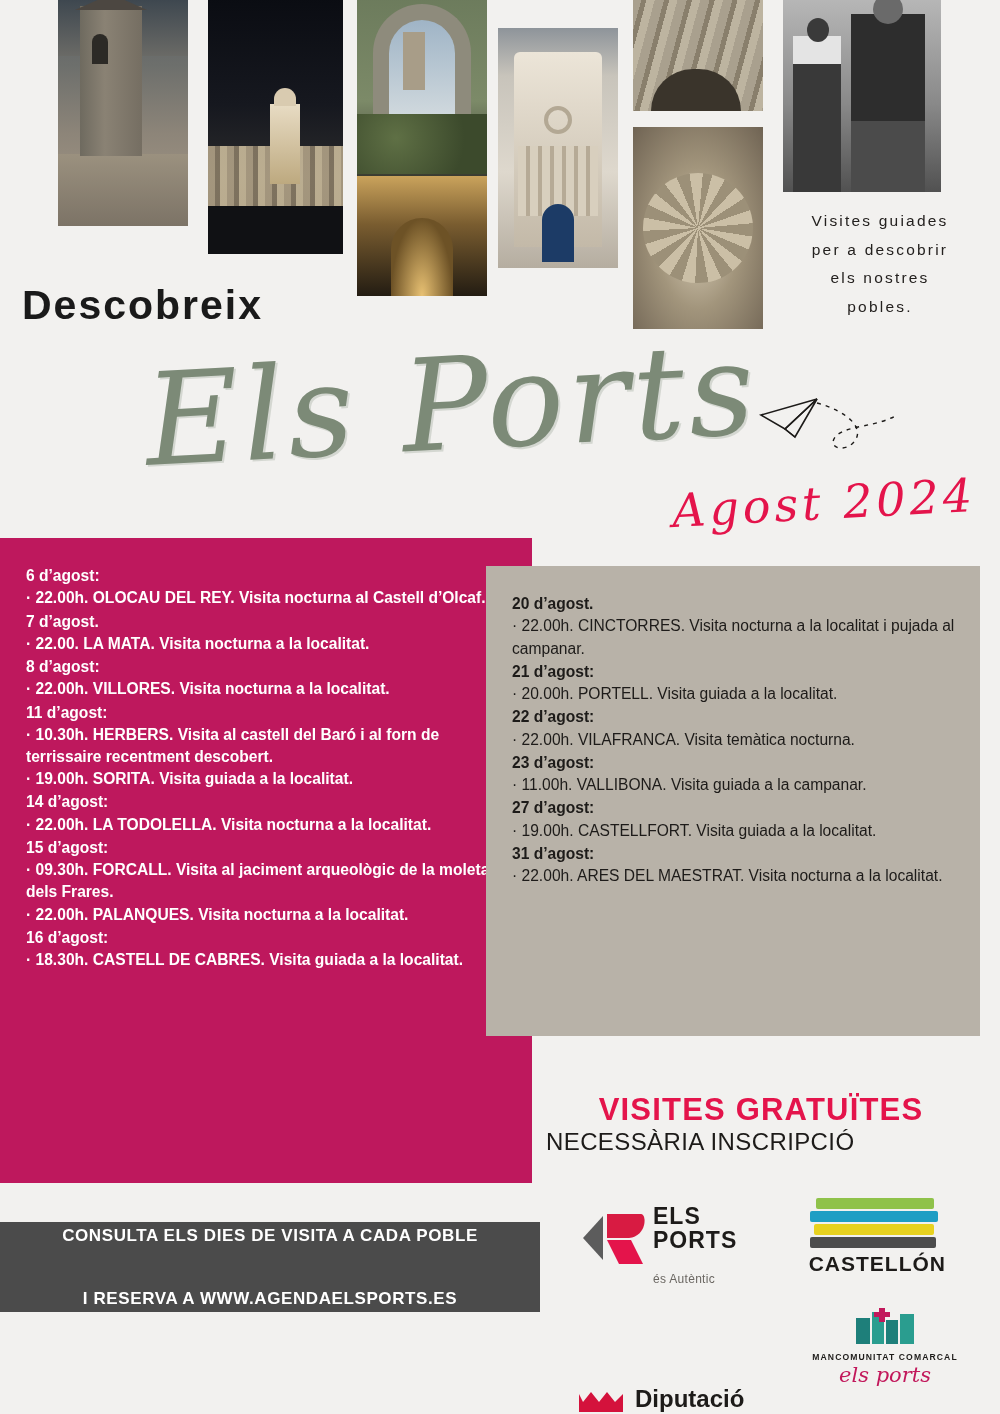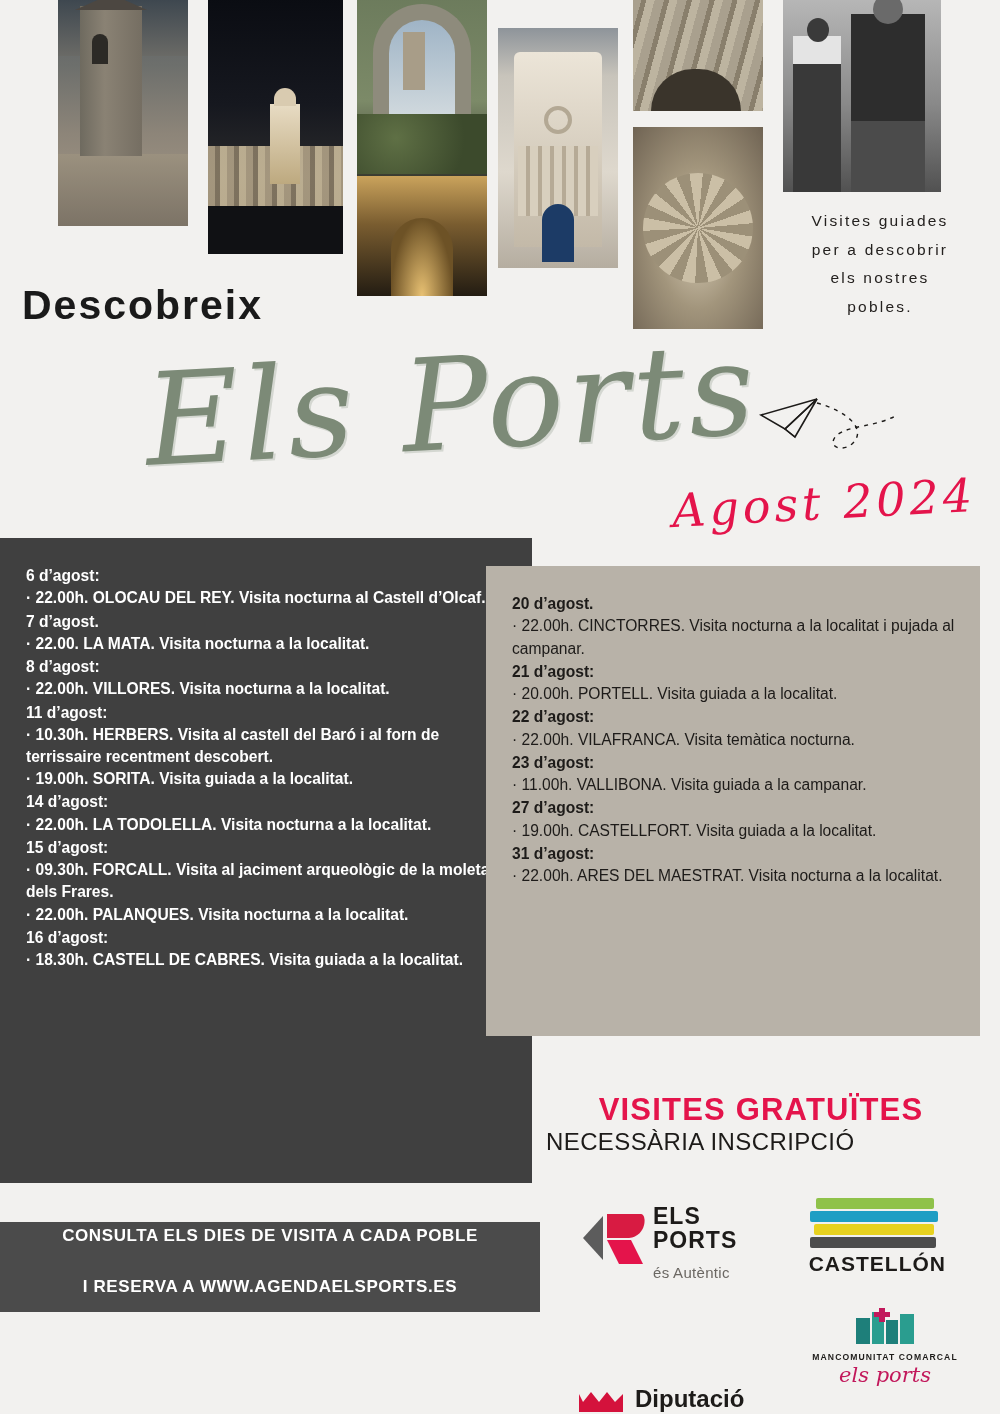--- a/index.html
+++ b/index.html
@@ -168,21 +168,21 @@
     font-family: "DejaVu Serif", serif; font-style: italic;
     font-size: 46px; color: #e4144b; letter-spacing: 4px;
     transform: rotate(-3deg);
   }
 
   .plane { position: absolute; left: 755px; top: 385px; width: 150px; height: 80px; }
 
   
   .panel-red {
     position: absolute; left: 0; top: 538px; width: 532px; height: 645px;
-    background: #404040; color: #fff;
+    background: #be185d; color: #fff;
     padding: 26px 26px 20px 26px;
   }
   .panel-grey {
     position: absolute; left: 486px; top: 566px; width: 494px; height: 470px;
     background: #b8b2a8; color: #1d1b19;
     padding: 26px 10px 20px 26px;
   }
   .agenda-line { font-size: 15.6px; line-height: 1.42; font-weight: bold; }
   .agenda-date { font-size: 15.6px; line-height: 1.5; font-weight: bold; }
   .panel-grey .agenda-line { font-weight: normal; }
@@ -195,31 +195,31 @@
     letter-spacing: 1.2px;
   }
   .free-sub {
     position: absolute; left: 546px; top: 1128px; width: 430px;
     font-size: 24px; color: #1d1b19; letter-spacing: .4px;
   }
 
   .consulta {
     position: absolute; left: 0; top: 1222px; width: 540px; height: 90px;
     background: #4b4b4b; color: #fff;
-    display: flex; flex-direction: column; justify-content: flex-start; align-items: center;
-    text-align: center; font-weight: bold; font-size: 17px; letter-spacing: .6px; line-height: 1.6; gap: 24px;
+    display: flex; flex-direction: column; justify-content: space-between; align-items: center;
+    text-align: center; font-weight: bold; font-size: 17px; letter-spacing: .6px; line-height: 1.6;
   }
 
   
   .logo-elsports { position: absolute; left: 575px; top: 1200px; width: 215px; height: 80px; }
   .ep-mark { position: absolute; left: 6px; top: 8px; width: 66px; height: 58px; }
   .ep-text { position: absolute; left: 78px; top: 4px; }
   .ep-text .l1 { font-size: 23px; font-weight: bold; letter-spacing: 1px; color: #1d1b19; line-height: 1.05; }
   .ep-text .l2 { font-size: 23px; font-weight: bold; letter-spacing: 1px; color: #1d1b19; line-height: 1.05; }
-  .ep-text .l3 { font-size: 15px; color: #6b6762; margin-top: 12px; letter-spacing: .3px; }
+  .ep-text .l3 { font-size: 12px; color: #6b6762; margin-top: 20px; letter-spacing: .3px; }
 
   .logo-castellon { position: absolute; left: 800px; top: 1198px; width: 150px; height: 86px; }
   .cs-bars { position: absolute; left: 8px; top: 0; width: 130px; height: 52px; }
   .cs-bar { position: absolute; left: 0; height: 11px; border-radius: 2px; }
   .cs-text { position: absolute; left: 0; top: 54px; width: 146px; text-align: right;
              font-size: 21px; font-weight: bold; letter-spacing: 1px; color: #1d1b19; }
 
   .logo-dipu { position: absolute; left: 575px; top: 1384px; width: 200px; height: 70px; }
   .dp-crown { position: absolute; left: 0; top: 4px; width: 52px; height: 56px; }
   .dp-text { position: absolute; left: 60px; top: 2px; }

